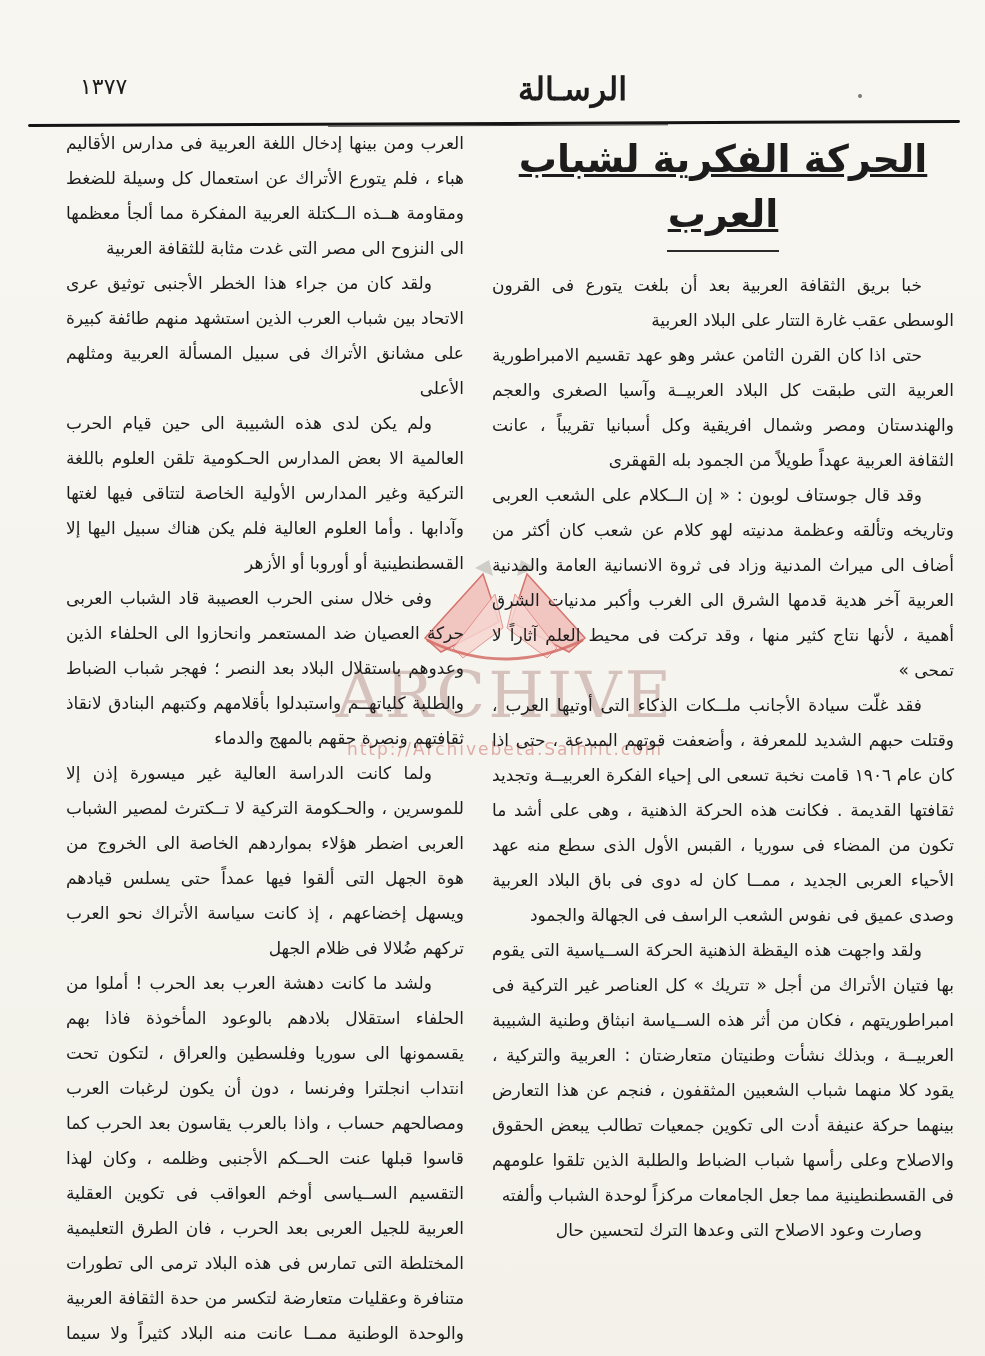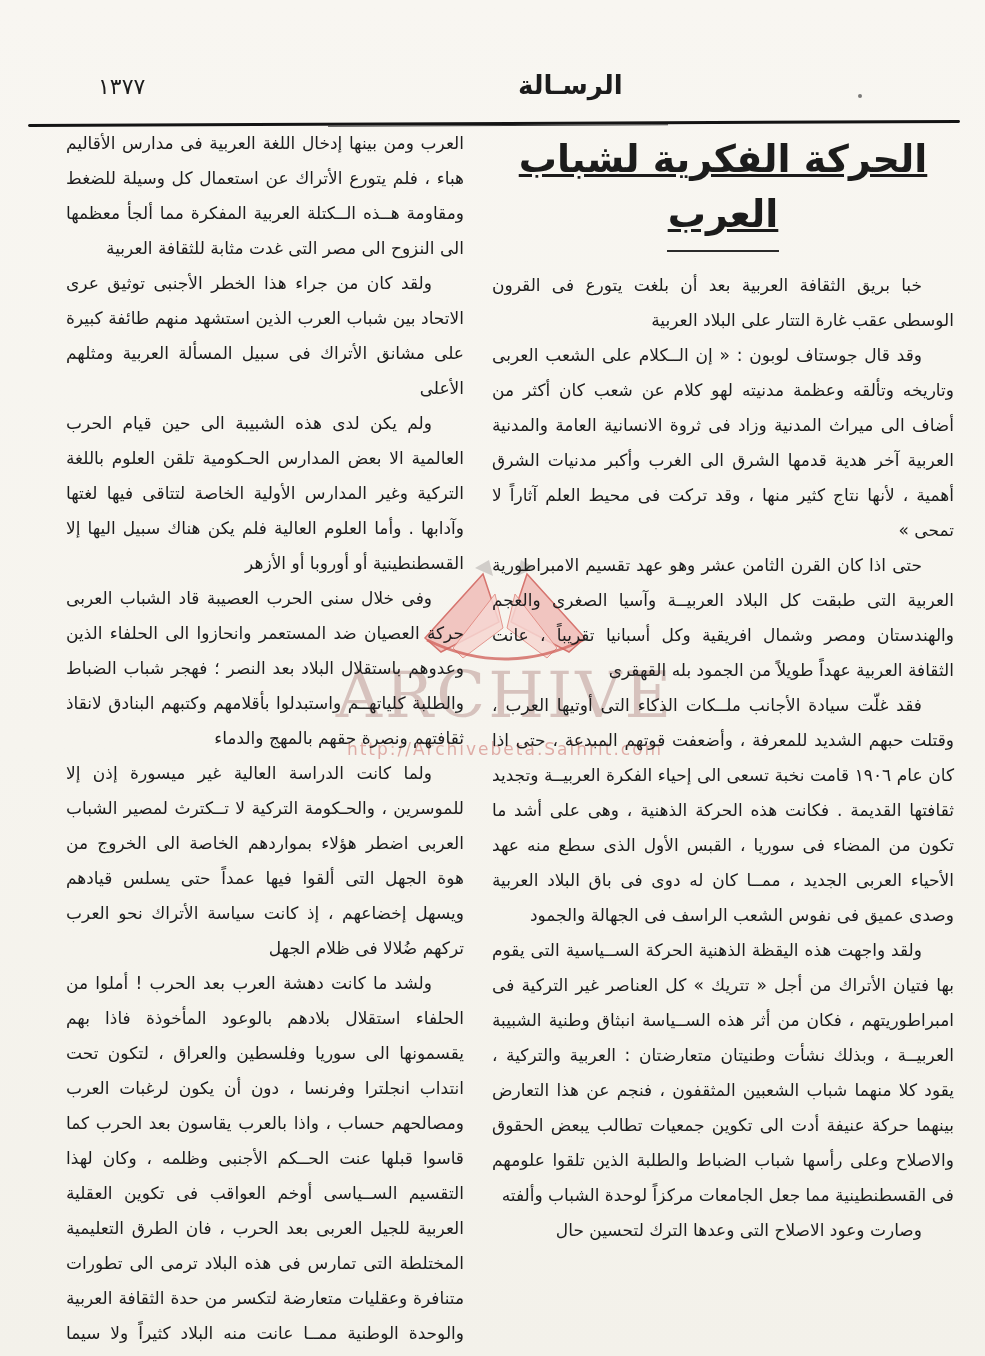--- a/index.html
+++ b/index.html
@@ -7,22 +7,22 @@
     position:relative;
     width:985px; height:1356px;
     margin:0 auto;
     background:linear-gradient(180deg,#f8f6f1 0%,#f6f4ee 55%,#f3f1ea 100%);
     font-family:"DejaVu Sans", sans-serif;
     color:#1c1c1c;
     direction:rtl;
     overflow:hidden;
   }
   
-  .page-number { position:absolute; left:98px; top:74px; font-size:22px; letter-spacing:1px; }
-  .masthead { position:absolute; left:518px; top:70px; font-size:26px; font-weight:bold; }
+  .page-number { position:absolute; left:80px; top:74px; font-size:22px; letter-spacing:1px; }
+  .masthead { position:absolute; left:518px; top:70px; font-size:32px; font-weight:bold;font-family:Liberation Serif, serif; }
   .header-rule { position:absolute; left:28px; top:122px; width:932px; height:3px;
     background:#141414; transform:rotate(-0.25deg); border-radius:2px; }
   .header-rule:after { content:""; position:absolute; left:300px; top:3px; width:340px; height:1px; background:#3a3a3a; }
   .speck { position:absolute; left:858px; top:94px; width:4px; height:4px; background:#444; border-radius:50%; opacity:.7; }
 
   
   .col-right { position:absolute; left:492px; top:128px; width:462px; }
   .col-left  { position:absolute; left:66px;  top:126px; width:398px; }
 
   .article-title {
@@ -86,22 +86,22 @@
     </svg>
     <div class="wm-word">ARCHIVE</div>
     <div class="wm-url">http://Archivebeta.Salhrit.com</div>
   </div>
 
   <div class="col-right">
     <h1 class="article-title">الحركة الفكرية لشباب العرب</h1>
     <div class="title-divider"></div>
     <div>
         <p class="body-par">خبا بريق الثقافة العربية بعد أن بلغت يتورع فى القرون الوسطى عقب غارة التتار على البلاد العربية</p>
+        <p class="body-par">حتى اذا كان القرن الثامن عشر وهو عهد تقسيم الامبراطورية العربية التى طبقت كل البلاد العربيــة وآسيا الصغرى والعجم والهندستان ومصر وشمال افريقية وكل أسبانيا تقريباً ، عانت الثقافة العربية عهداً طويلاً من الجمود بله القهقرى</p>
         <p class="body-par">وقد قال جوستاف لوبون : « إن الــكلام على الشعب العربى وتاريخه وتألقه وعظمة مدنيته لهو كلام عن شعب كان أكثر من أضاف الى ميراث المدنية وزاد فى ثروة الانسانية العامة والمدنية العربية آخر هدية قدمها الشرق الى الغرب وأكبر مدنيات الشرق أهمية ، لأنها نتاج كثير منها ، وقد تركت فى محيط العلم آثاراً لا تمحى »</p>
-        <p class="body-par">حتى اذا كان القرن الثامن عشر وهو عهد تقسيم الامبراطورية العربية التى طبقت كل البلاد العربيــة وآسيا الصغرى والعجم والهندستان ومصر وشمال افريقية وكل أسبانيا تقريباً ، عانت الثقافة العربية عهداً طويلاً من الجمود بله القهقرى</p>
         <p class="body-par">فقد غلّت سيادة الأجانب ملــكات الذكاء التى أوتيها العرب ، وقتلت حبهم الشديد للمعرفة ، وأضعفت قوتهم المبدعة ، حتى اذا كان عام ١٩٠٦ قامت نخبة تسعى الى إحياء الفكرة العربيــة وتجديد ثقافتها القديمة . فكانت هذه الحركة الذهنية ، وهى على أشد ما تكون من المضاء فى سوريا ، القبس الأول الذى سطع منه عهد الأحياء العربى الجديد ، ممــا كان له دوى فى باق البلاد العربية وصدى عميق فى نفوس الشعب الراسف فى الجهالة والجمود</p>
         <p class="body-par">ولقد واجهت هذه اليقظة الذهنية الحركة الســياسية التى يقوم بها فتيان الأتراك من أجل « تتريك » كل العناصر غير التركية فى امبراطوريتهم ، فكان من أثر هذه الســياسة انبثاق وطنية الشبيبة العربيــة ، وبذلك نشأت وطنيتان متعارضتان : العربية والتركية ، يقود كلا منهما شباب الشعبين المثقفون ، فنجم عن هذا التعارض بينهما حركة عنيفة أدت الى تكوين جمعيات تطالب يبعض الحقوق والاصلاح وعلى رأسها شباب الضباط والطلبة الذين تلقوا علومهم فى القسطنطينية مما جعل الجامعات مركزاً لوحدة الشباب وألفته</p>
         <p class="body-par">وصارت وعود الاصلاح التى وعدها الترك لتحسين حال</p>
       </div>
   </div>
 
   <div class="col-left">
     <div>
         <p class="body-par no-indent">العرب ومن بينها إدخال اللغة العربية فى مدارس الأقاليم هباء ، فلم يتورع الأتراك عن استعمال كل وسيلة للضغط ومقاومة هــذه الــكتلة العربية المفكرة مما ألجأ معظمها الى النزوح الى مصر التى غدت مثابة للثقافة العربية</p>
         <p class="body-par">ولقد كان من جراء هذا الخطر الأجنبى توثيق عرى الاتحاد بين شباب العرب الذين استشهد منهم طائفة كبيرة على مشانق الأتراك فى سبيل المسألة العربية ومثلهم الأعلى</p>

